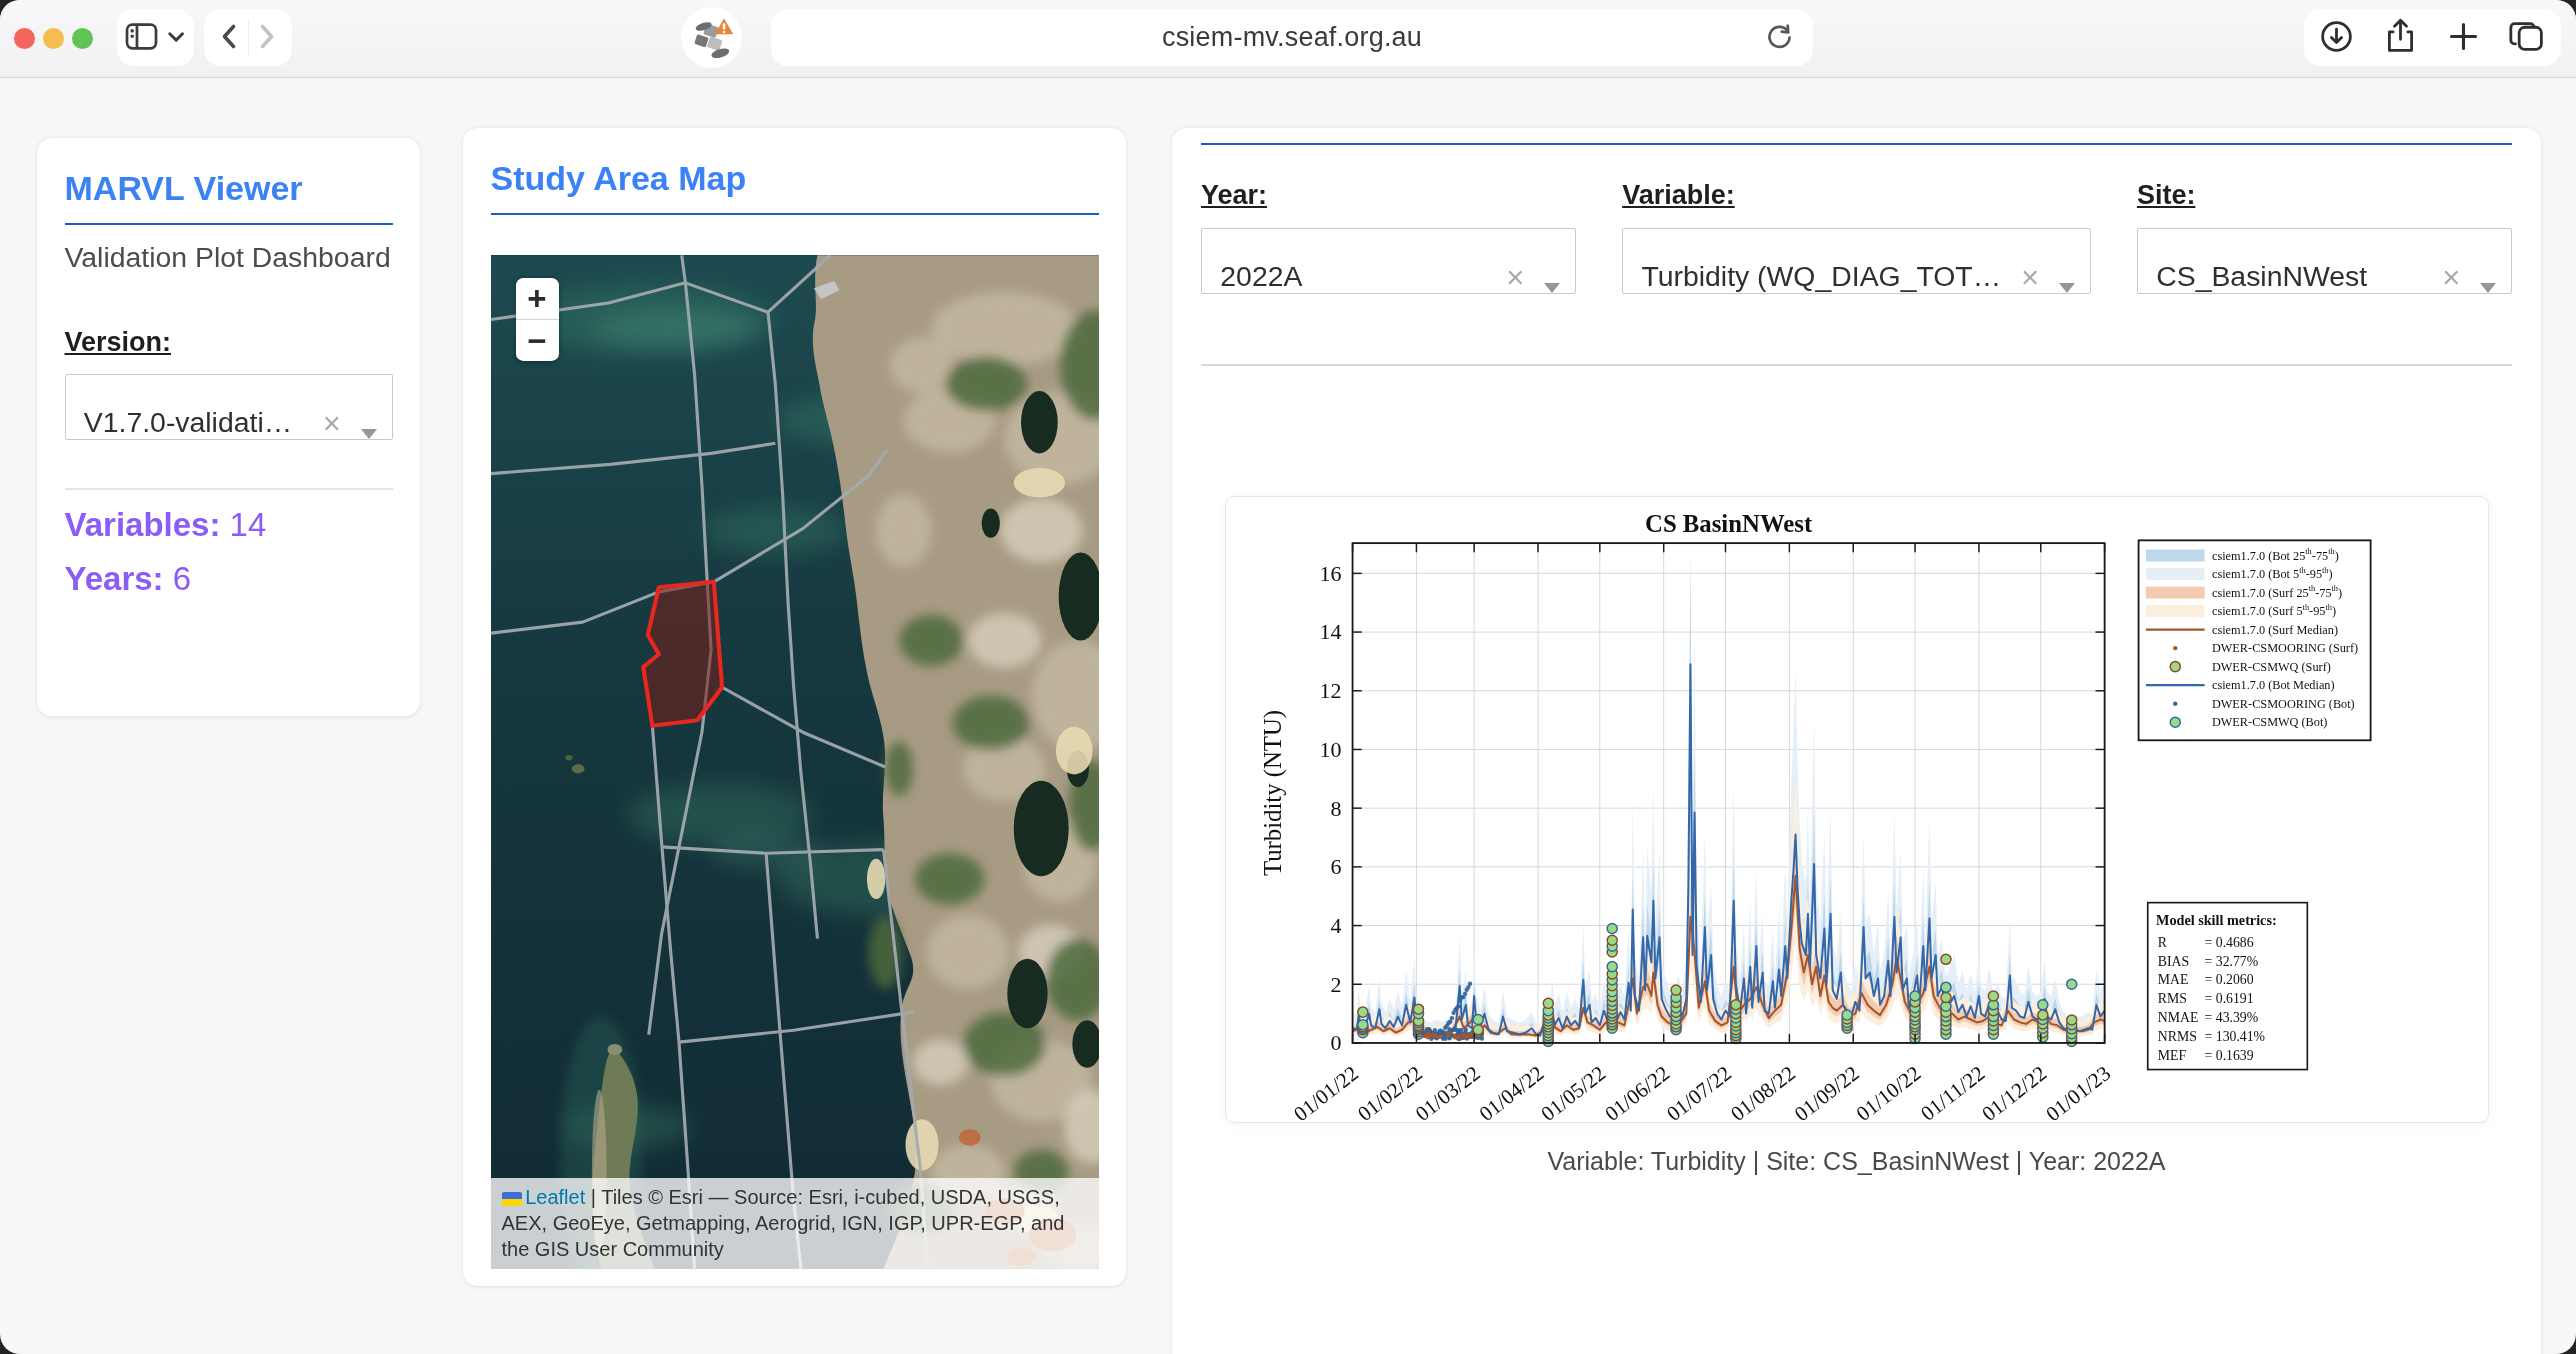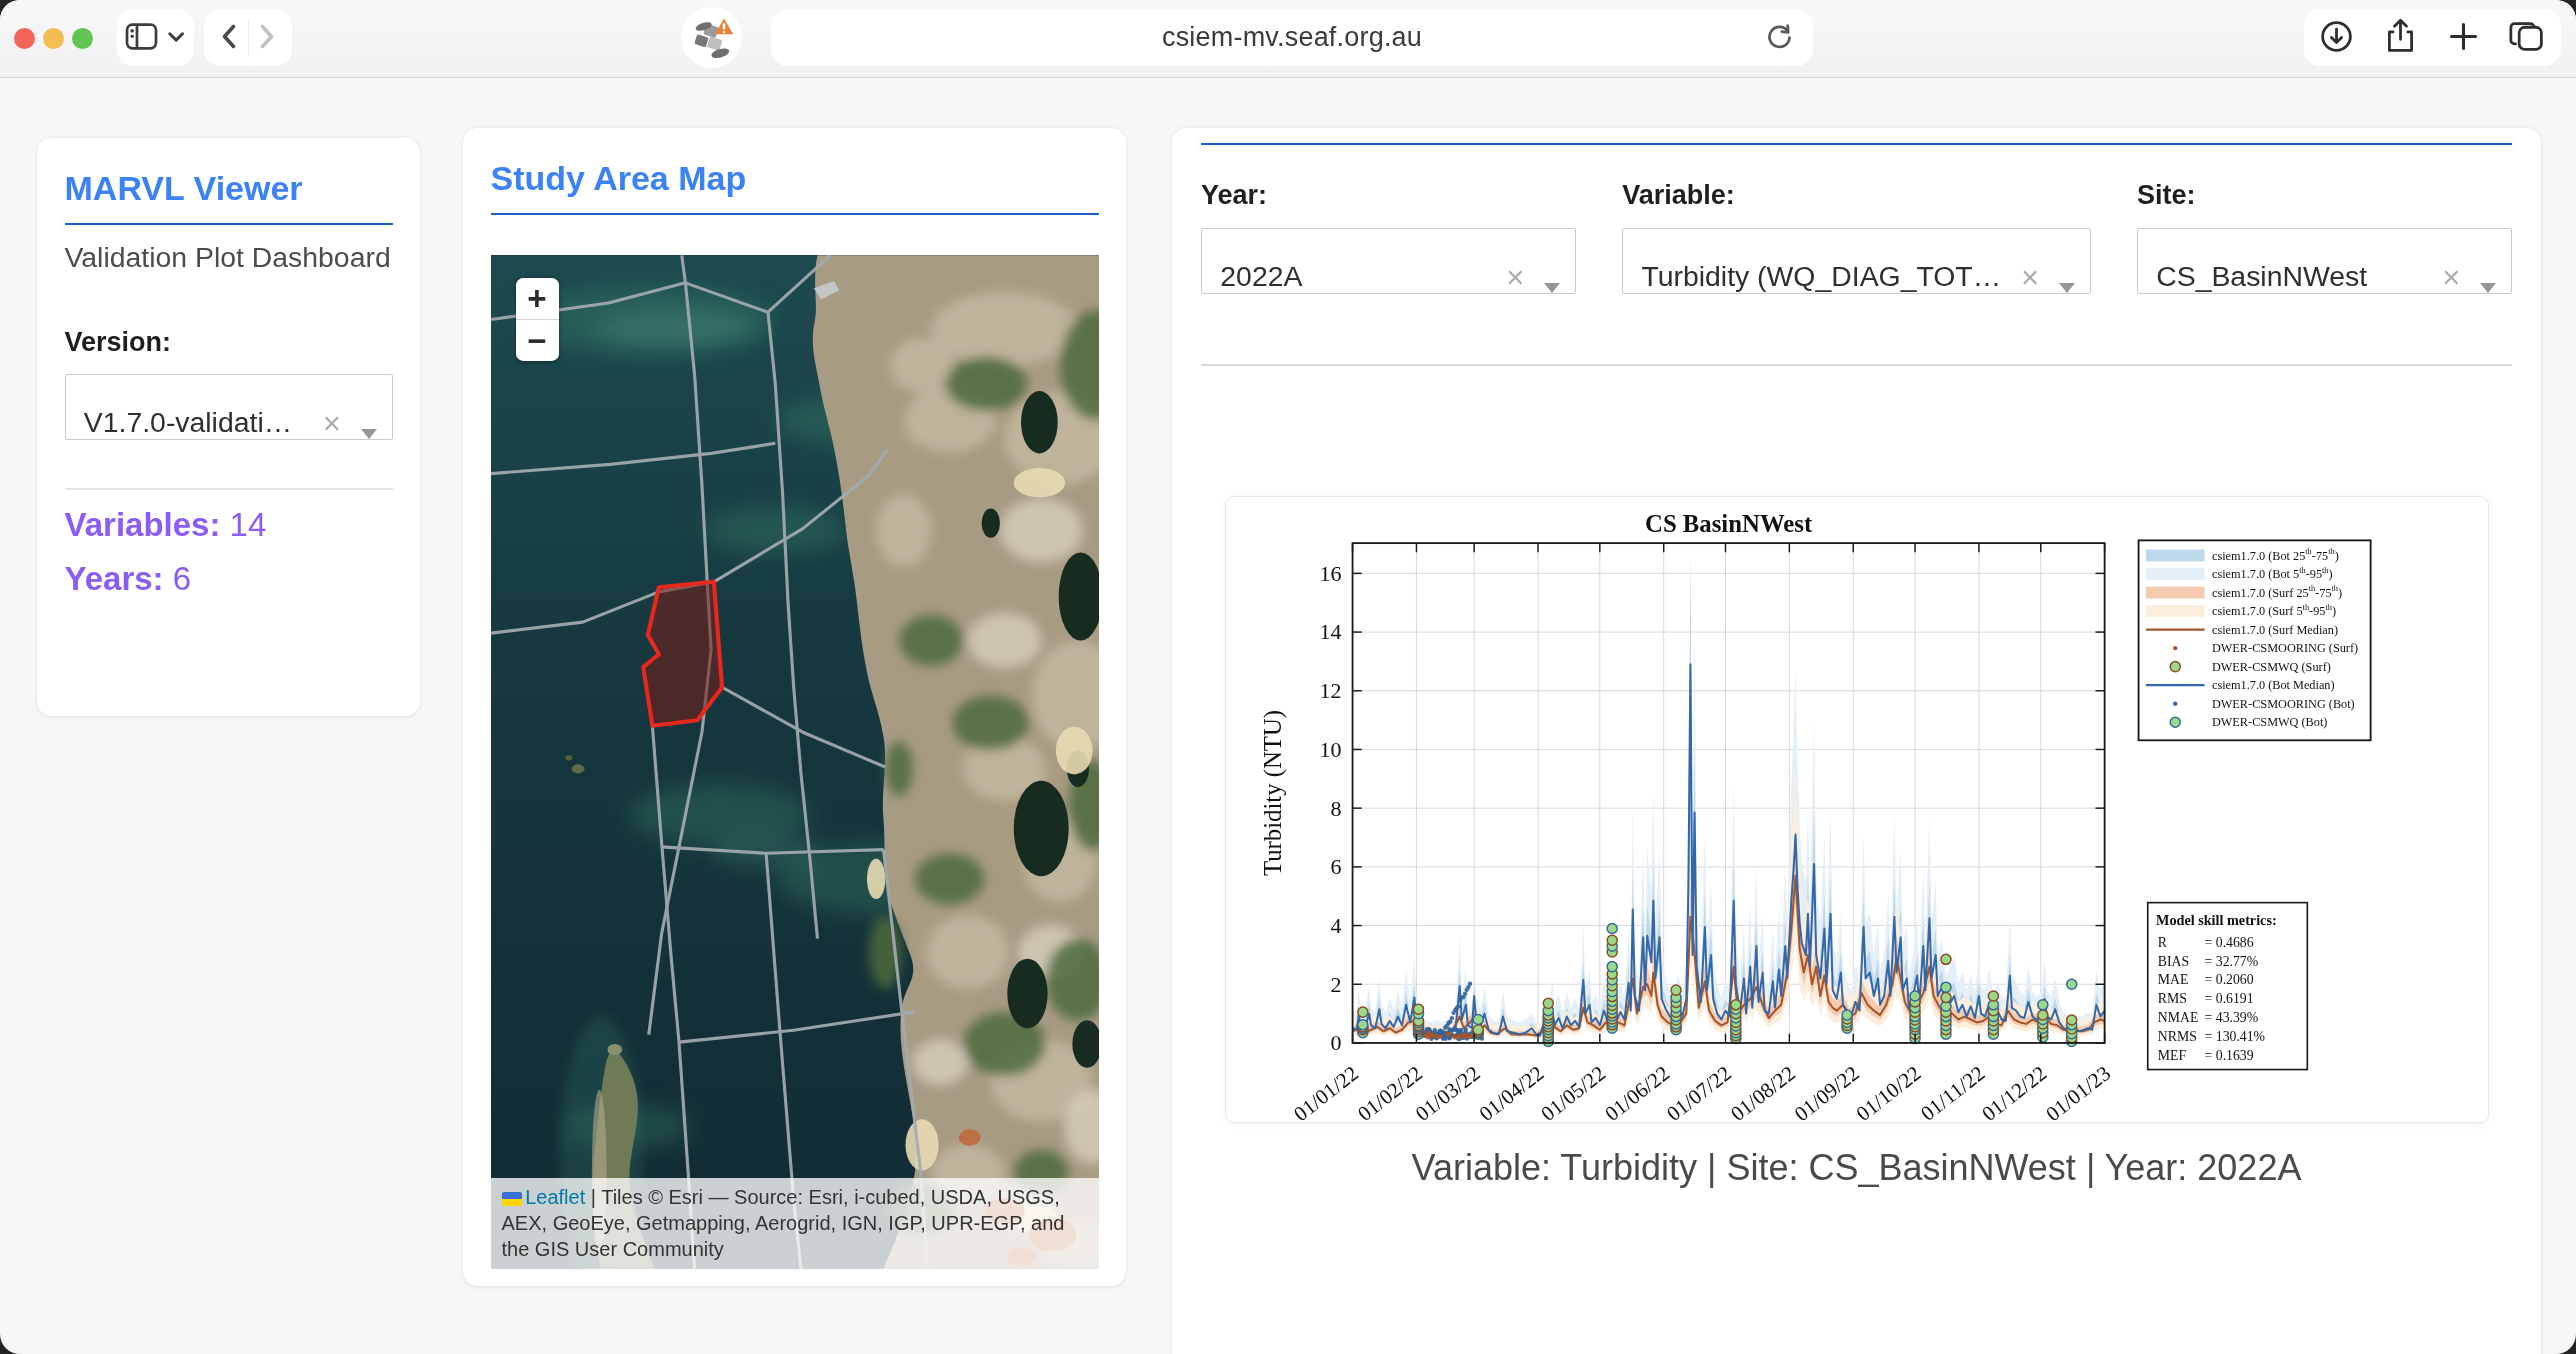--- a/index.html
+++ b/index.html
@@ -22,21 +22,21 @@
 
   
   .card{position:absolute;background:#fff;border-radius:14.7px;box-shadow:0 0.9px 4.6px rgba(0,0,0,.09),0 0 0.9px rgba(0,0,0,.05);box-sizing:border-box;}
   #sidebar-card{left:37px;top:138px;width:383px;height:578px;padding:0 27.5px;}
   #map-card{left:463px;top:128px;width:663px;height:1158px;padding:0 27.5px;}
   #plot-card{left:1172px;top:128px;width:1369px;height:1284px;padding:0 29px;}
 
   h2.section{font-size:34px;font-weight:bold;color:#3b82f6;margin:31px 0 0 0;}
   .rule{height:2.8px;background:#1d5fc4;margin-top:14.7px;}
   .subtitle{margin-top:12px;font-size:28.4px;color:#4c4c4e;line-height:1.45;}
-  .field-label{margin:48px 0 0 0;font-size:27px;font-weight:bold;color:#1f1f21;}
+  .field-label{margin:48px 0 0 0;font-size:27px;font-weight:bold;color:#1f1f21;text-decoration:underline;}
   .select{display:flex;align-items:flex-end;border:1.4px solid #c9c9cf;border-radius:2px;height:66px;padding:0 14.7px 0 18.3px;background:#fff;font-size:28.4px;color:#2f2f31;box-sizing:border-box;margin-top:16.5px;cursor:pointer;gap:9px;}
   .select .val{flex:1;overflow:hidden;text-overflow:ellipsis;white-space:nowrap;}
   .select .clear{color:#a9a9ad;font-size:31px;margin:0 11px;line-height:1;}
   .select .caret{width:0;height:0;border-left:8.3px solid transparent;border-right:8.3px solid transparent;border-top:10px solid #96969a;}
   .hdivider{height:1.4px;background:#e4e4e7;margin-top:48px;}
   .stat{margin-top:16px;font-size:33px;color:#8b5cf6;}
   .stat:first-of-type{margin-top:35px;}
   .stat b{font-weight:bold;}
 
   
@@ -49,21 +49,21 @@
   .flag{display:inline-block;width:20px;height:13.8px;border-radius:1.8px;overflow:hidden;vertical-align:-1.8px;margin-right:3.7px;}
   .flag .b{height:50%;background:#3a6fd8;}
   .flag .y{height:50%;background:#ffd500;}
 
   
   .filters{display:flex;gap:46px;margin-top:35px;}
   .filter{flex:1;}
   .filter .field-label{margin-top:0;}
   .plot-divider{height:1.8px;background:#d9d9dc;margin-top:70px;}
   .figure-box{margin:130px auto 0 auto;width:1264px;height:627px;background:#fff;border:0.9px solid #e6e6e9;border-radius:9.2px;box-shadow:0 1.8px 9.2px rgba(0,0,0,.05);box-sizing:border-box;}
-  .caption{margin-top:24px;text-align:center;font-size:36px;color:#4a4a4c;}
+  .caption{margin-top:24px;text-align:center;font-size:25px;color:#4a4a4c;}
 </style>
 </head>
 <body>
 
 <div class="window">
 
   <div class="toolbar">
     <div class="traffic">
       <div class="tl" style="background:#f5655b"></div>
       <div class="tl" style="background:#f5bd4f"></div>

